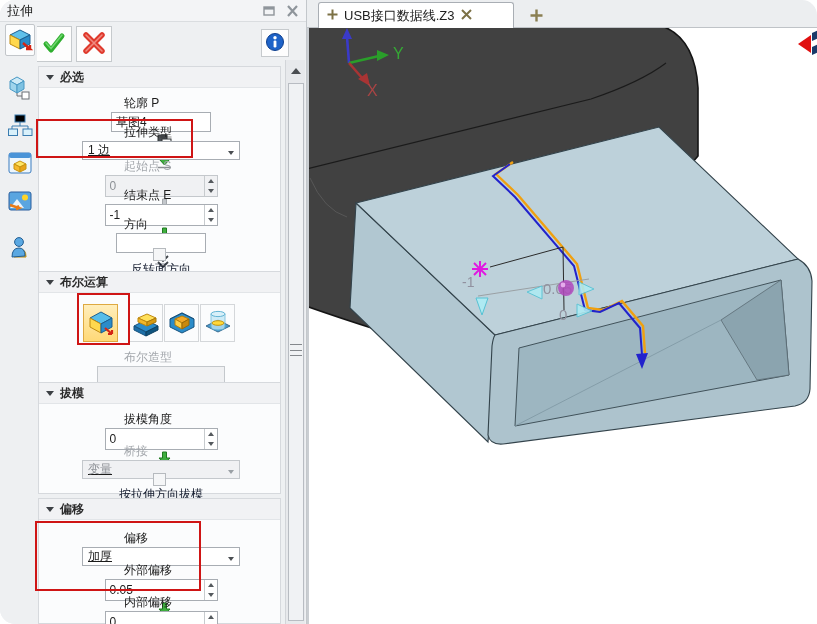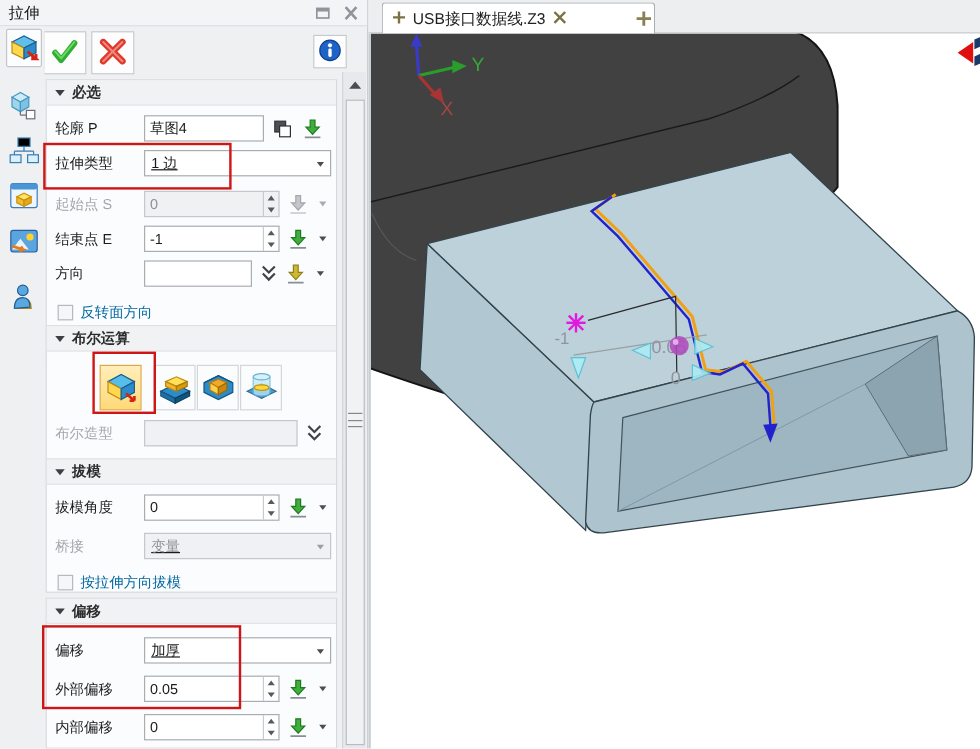--- a/index.html
+++ b/index.html
@@ -1,17 +1,17 @@
 <!DOCTYPE html>
 <html><head>
 <meta charset="utf-8">
 <style>
   * { box-sizing: border-box; margin:0; padding:0; }
   body { font-family:"Liberation Sans","DejaVu Sans",sans-serif; background:#fff; }
-  .app { position:relative; width:817px; height:624px; overflow:hidden; background:#fff; font-size:12px; color:#1b1b1b; }
+  .app { position:relative; width:817px; height:624px; overflow:hidden; background:#fff; font-size:12px; color:#1b1b1b;border-radius:15px; }
 
   
   .panel { position:absolute; left:0; top:0; width:307px; height:624px; background:#eef0f2; border-right:1px solid #c3c7cb; }
   .titlebar { position:absolute; left:0; top:0; width:100%; height:22px; background:#f3f4f6; border-bottom:1px solid #dadde0; display:flex; align-items:center; padding:0 7px; }
   .titlebar .title { font-size:13px; color:#222; }
   .winbtns { margin-left:auto; display:flex; gap:9px; align-items:center; }
   .winbtn { width:14px; height:13px; display:flex; align-items:center; justify-content:center; }
 
   .toolbar-btn { position:absolute; width:36px; height:36px; background:#fdfdfd; border:1px solid #c6cacd; display:flex; align-items:center; justify-content:center; }
   .btn-ok { left:36px; top:26px; }
@@ -20,56 +20,56 @@
 
   
   .side-strip { position:absolute; left:0; top:22px; width:37px; height:602px; background:#eef0f2; }
   .side-item { position:absolute; left:5px; width:30px; height:32px; display:flex; align-items:center; justify-content:center; }
   .side-item.active { background:#fcfdfe; border:1px solid #c2c6ca; border-radius:2px; }
 
   
   .group { position:absolute; left:38px; width:243px; background:#fbfcfd; border:1px solid #d6d9dd; }
   .group-header { position:relative; height:21px; background:#f1f2f4; border-bottom:1px solid #e2e5e8; display:flex; align-items:center; padding-left:7px; font-weight:bold; color:#2b2b2b; }
   .tri-down { width:0; height:0; border-left:4px solid transparent; border-right:4px solid transparent; border-top:5px solid #3c4044; margin-right:6px; }
-  .row { position:absolute; left:7px; right:4px; height:24px; display:flex; align-items:center; }
+  .row { position:absolute; left:7px; right:4px; height:24px; display:flex; align-items:center;flex-direction:column; }
   .lbl { width:74px; flex:none; color:#1c1c1c; white-space:nowrap; overflow:hidden; }
   .row.disabled .lbl { color:#a3a7ac; }
   .field { height:22px; border:1px solid #a8adb3; background:#fff; display:flex; align-items:center; }
   .field input { border:none; outline:none; width:100%; height:18px; font:12px "Liberation Sans","DejaVu Sans",sans-serif; padding:0 4px; background:transparent; color:#1c1c1c; }
   .field.gray { background:#f0f1f3; border-color:#c4c8cc; }
   .field.gray input { color:#8d9196; }
   .sel { position:relative; padding:0 18px 0 5px;text-decoration:underline; }
   .sel .caret { position:absolute; right:5px; top:9px; width:0; height:0; border-left:3.5px solid transparent; border-right:3.5px solid transparent; border-top:4px solid #4a4e52; }
   .sel.gray .caret { border-top-color:#9aa0a5; }
   .spinbox { width:13px; height:20px; border-left:1px solid #c7cbce; margin-left:auto; display:flex; flex-direction:column; flex:none; }
   .spinbox div { flex:1; display:flex; align-items:center; justify-content:center; }
   .sp-up::after { content:""; border-left:3px solid transparent; border-right:3px solid transparent; border-bottom:4px solid #555a5e; }
   .sp-dn::after { content:""; border-left:3px solid transparent; border-right:3px solid transparent; border-top:4px solid #555a5e; }
   .icon18 { width:19px; height:19px; margin-left:6px; flex:none; }
   .mini-caret { width:0; height:0; border-left:3.5px solid transparent; border-right:3.5px solid transparent; border-top:4px solid #4a4e52; margin-left:8px; }
   .mini-caret.gray { border-top-color:#a8acb0; }
   .cb { width:13px; height:13px; border:1px solid #b6babe; background:#f5f6f7; margin:0 6px 0 2px; flex:none; }
-  .cb-lbl { color:#0369a1;font-family:Liberation Mono, monospace; }
+  .cb-lbl { color:#0f172a;font-family:Liberation Mono, monospace; }
 
   .bool-btn { position:absolute; top:32px; width:35px; height:38px; background:#fbfcfd; border:1px solid #d4d7da; display:flex; align-items:center; justify-content:center; }
   .bool-btn.selected { background:linear-gradient(#ffeebc,#ffd977); border:1px solid #dea941; }
 
   .hl-rect { position:absolute; border:2px solid #cf1515; z-index:30; pointer-events:none; }
 
   
   .scroll-strip { position:absolute; left:285px; top:60px; width:20px; height:564px; background:#e7e9ec; border-left:1px solid #d2d5d9; }
   .scroll-up { position:absolute; left:1px; top:2px; width:18px; height:18px; display:flex; align-items:center; justify-content:center; }
   .scroll-up::after { content:""; border-left:5px solid transparent; border-right:5px solid transparent; border-bottom:6px solid #4a4e52; }
   .scroll-thumb { position:absolute; left:2px; top:23px; width:16px; height:538px; background:#f0f2f4; border:1px solid #b8bcc2; }
   .grip { position:absolute; left:4px; top:284px; width:12px; height:12px; display:flex; flex-direction:column; justify-content:space-between; }
   .grip span { display:block; height:1px; background:#84888c; }
 
   
   .tabbar { position:absolute; left:307px; top:0; width:510px; height:28px; background:#eceef0; border-bottom:1px solid #bfc3c7; }
-  .tab { position:absolute; left:11px; top:2px; height:26px; width:228px; background:#fff; border:1px solid #a9aeb4; border-bottom:none; border-radius:3px 3px 0 0; display:flex; align-items:center; padding:0 8px; gap:6px; }
+  .tab { position:absolute; left:11px; top:2px; height:26px; width:196px; background:#fff; border:1px solid #a9aeb4; border-bottom:none; border-radius:3px 3px 0 0; display:flex; align-items:center; padding:0 8px; gap:6px; }
   .tab-title { font-size:13px; color:#222; white-space:nowrap; }
   .newtab { position:absolute; left:218px; top:4px; width:22px; height:22px; display:flex; align-items:center; justify-content:center; }
 
   .viewport { position:absolute; left:307px; top:28px; width:510px; height:596px; background:#ffffff; border-left:2px solid #caced2; overflow:hidden; }
 
   svg text.hval { font-family:"Liberation Sans","DejaVu Sans",sans-serif; fill:#91919f; }
   svg text.axis { font-family:"Liberation Sans","DejaVu Sans",sans-serif; font-size:16px; }
 </style>
 </head>
 <body>

